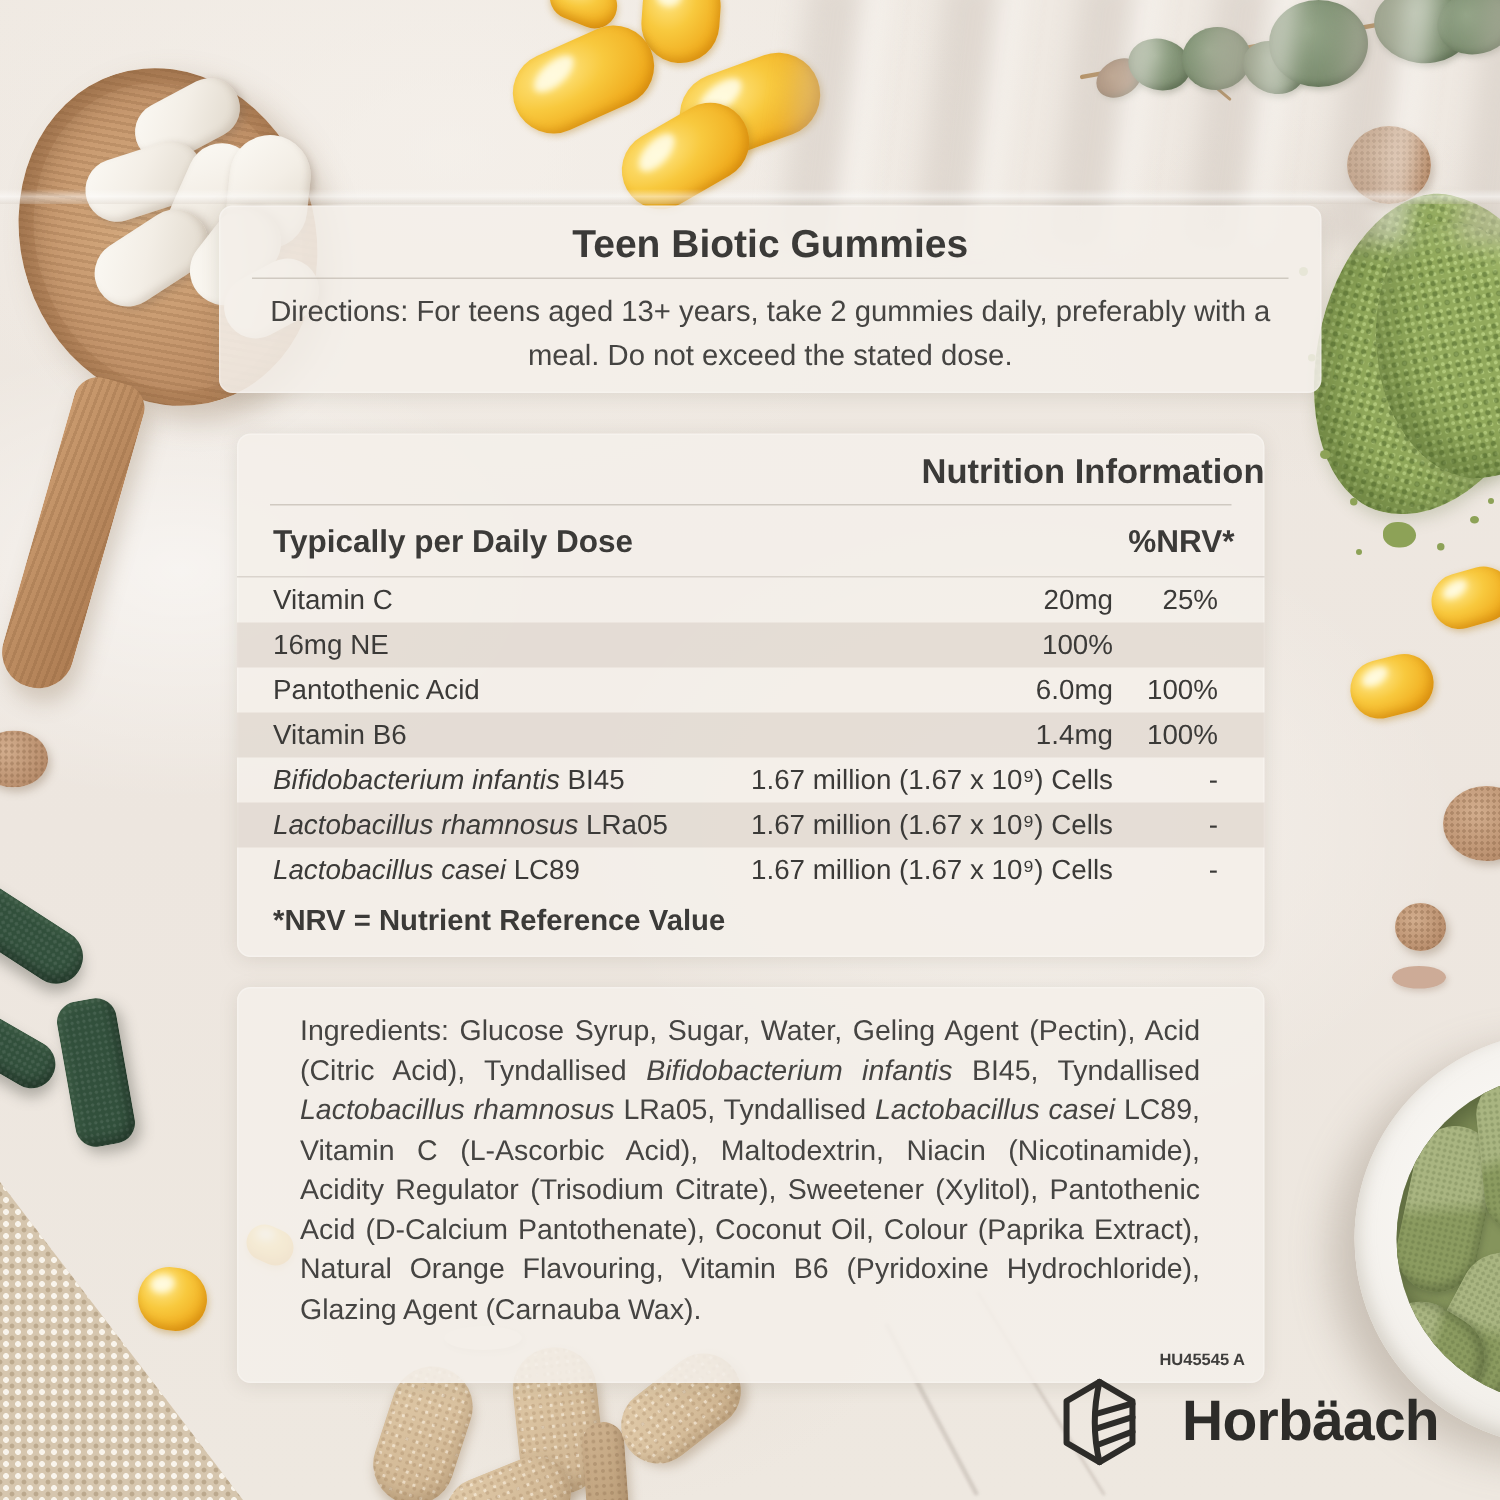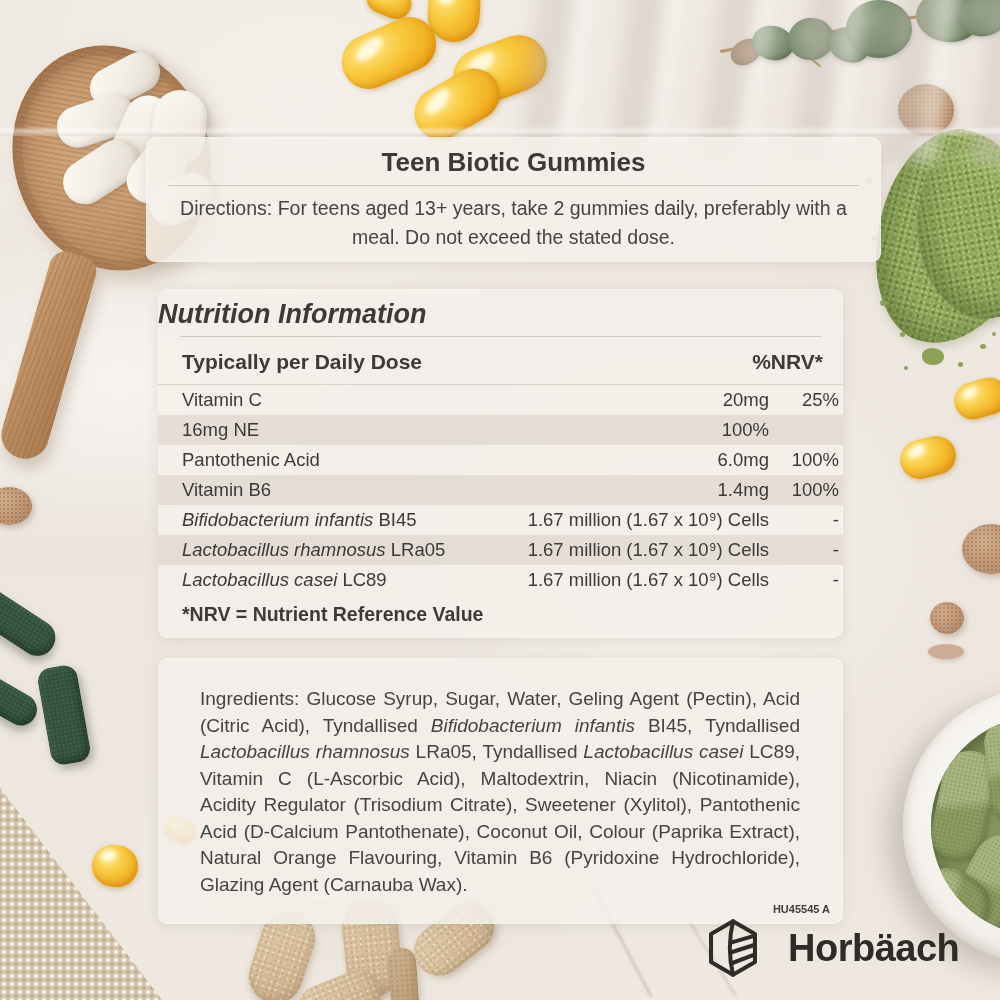--- a/index.html
+++ b/index.html
@@ -63,33 +63,33 @@
   .panel{position:absolute;background:rgba(244,239,233,0.88);border-radius:9px;z-index:10;
          box-shadow:0 2px 12px rgba(140,125,110,0.18), inset 0 0 0 1px rgba(255,255,255,0.25);}
   .b{font-weight:normal;margin-top:44px;} .i{font-style:italic;}
 
   #title-panel{left:146px;top:137px;width:735px;padding-bottom:10px;}
   .prod-title{padding-top:9px;text-align:center;font-size:26px;font-weight:bold;line-height:33px;}
   .divider{border-top:1px solid rgba(165,155,145,0.45);margin:6px 22px 0 22px;}
   .directions{margin-top:8px;padding:0 28px;text-align:center;font-size:19.5px;line-height:29px;color:#454442;}
 
   #nutrition-panel{left:158px;top:289px;width:685px;padding-bottom:12px;}
-  .nutri-title{padding-top:9px;text-align:left;font-size:27px;font-weight:bold;line-height:32px;font-style:italic;}
+  .nutri-title{padding-top:9px;text-align:right;font-size:23px;font-weight:bold;line-height:32px;}
   .nutri-header{display:flex;justify-content:space-between;align-items:baseline;
                 padding:13px 20px 10px 24px;font-size:21px;font-weight:bold;}
   .nrows{border-top:1px solid rgba(160,150,140,0.3);}
   .nrow{display:grid;grid-template-columns:1fr auto 70px;align-items:center;height:30px;
-        font-size:18.5px;padding:0 4px 0 24px;}
+        font-size:18.5px;padding:0 31px 0 24px;}
   .nrow.shaded{background:rgba(205,193,182,0.38);}
   .cell.amt{text-align:left;}
   .cell.nrv{text-align:right;}
   .footnote{padding:8px 24px 0 24px;font-size:19.5px;font-weight:bold;}
 
   #ingredients-panel{left:158px;top:658px;width:685px;min-height:238px;padding-bottom:26px;}
-  .ingredients{padding:28px 43px 0 42px;text-align:justify;font-size:19px;line-height:26.5px;color:#454442;}
+  .ingredients{padding:17px 43px 0 42px;text-align:justify;font-size:19px;line-height:26.5px;color:#454442;}
   .batch-code{position:absolute;right:13px;bottom:9px;font-size:11px;font-weight:bold;color:#3f3e3c;}
 
   
   #brand{left:706px;top:918px;display:flex;align-items:center;gap:28px;z-index:10;}
   #brand .name{font-size:38px;font-weight:bold;color:#2d2c29;letter-spacing:-0.5px;}
 
   
   #bowl-outer{left:903px;top:688px;width:276px;height:276px;border-radius:50%;
       background:radial-gradient(circle at 42% 40%, #fcfbf9 0%, #f3f0eb 58%, #e4e0d8 100%);
       box-shadow:-16px 10px 26px rgba(150,138,122,0.4), inset 3px -4px 10px rgba(190,184,172,0.5);}

